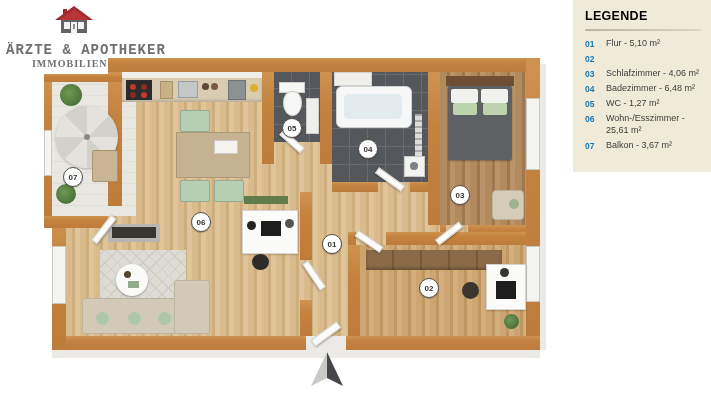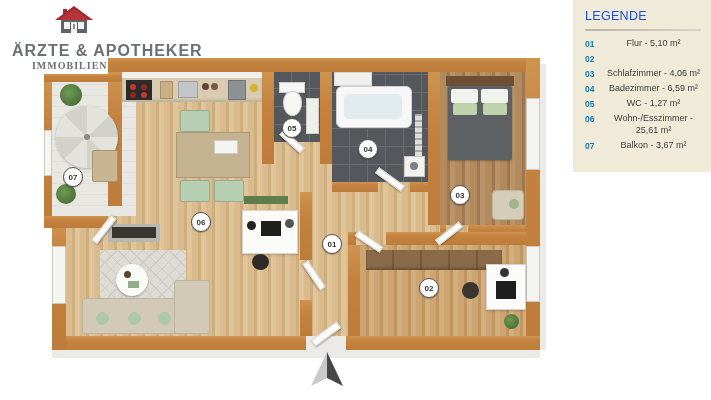--- a/index.html
+++ b/index.html
@@ -2,35 +2,35 @@
 <html><head>
 <meta charset="utf-8">
 <style>
   html,body{margin:0;padding:0;background:#ffffff;}
   #canvas{position:relative;width:711px;height:400px;background:#ffffff;overflow:hidden;
           font-family:"Liberation Sans",sans-serif;}
   .abs{position:absolute;}
 
   
   #logo{left:6px;top:6px;width:136px;text-align:center;}
-  #logo .l1{font-family:Liberation Sans, sans-serif;font-size:16px;letter-spacing:1px;
-            color:#6e7073;font-weight:bold;margin-top:2px;white-space:nowrap;margin-left:6px;}
+  #logo .l1{font-family:Liberation Mono, monospace;font-size:14px;letter-spacing:1px;
+            color:#6e7073;font-weight:bold;margin-top:2px;white-space:nowrap;}
   #logo .l2{font-family:"Liberation Serif",serif;font-size:10px;letter-spacing:1px;
             color:#6e7073;font-weight:bold;white-space:nowrap;}
 
   
   #legend{left:573px;top:0;width:138px;height:172px;background:#f0ebd8;
           box-sizing:border-box;padding:9px 10px 8px 12px;}
-  #legend .title{color:#1d4ed8;font-weight:normal;font-size:12.5px;letter-spacing:.3px;}
+  #legend .title{color:#000000;font-weight:bold;font-size:12.5px;letter-spacing:.3px;}
   #legend .rule{height:2px;background:linear-gradient(90deg,#b9b5a6,#d8d4c6);
                 margin:6px 0 7px 0;border-radius:1px;}
   .litem{display:flex;gap:5px;margin-bottom:3.5px;}
   .litem .num{color:#1779b3;font-weight:bold;font-size:8.5px;width:16px;flex:0 0 16px;
               padding-top:1px;}
-  .litem .lab{color:#3c3c3c;font-size:9px;line-height:1.3;width:102px;text-align:center;}
+  .litem .lab{color:#3c3c3c;font-size:9px;line-height:1.3;width:102px;}
 
   
   .wall{background:linear-gradient(180deg,#cf9350 0%,#c4823f 35%,#bd7c3a 100%);}
   .wood{background:repeating-linear-gradient(90deg,#d9bb8e 0 6px,#cfae7d 6px 9px,#e0c49a 9px 14px);}
   .wood2{background:repeating-linear-gradient(90deg,#cda572 0 6px,#c09660 6px 9px,#d4af7e 9px 14px);}
   .wood3{background:repeating-linear-gradient(90deg,#b18a5e 0 7px,#9f7850 7px 10px,#ba9468 10px 15px);}
   .tile{background:
         repeating-linear-gradient(0deg,transparent 0 17px,#666c72 17px 18px),
         repeating-linear-gradient(90deg,transparent 0 17px,#666c72 17px 18px),#54585c;}
   .balc{background:repeating-linear-gradient(0deg,#e9e7e1 0 10px,#e1dfd8 10px 11px);}
@@ -72,21 +72,21 @@
       </div>
     <div class="litem">
       <span class="num">02</span>
       </div>
     <div class="litem">
       <span class="num">03</span>
       <span class="lab">Schlafzimmer - 4,06 m²</span>
       </div>
     <div class="litem">
       <span class="num">04</span>
-      <span class="lab">Badezimmer - 6,59 m²</span>
+      <span class="lab">Badezimmer - 6,48 m²</span>
       </div>
     <div class="litem">
       <span class="num">05</span>
       <span class="lab">WC - 1,27 m²</span>
       </div>
     <div class="litem">
       <span class="num">06</span>
       <span class="lab">Wohn-/Esszimmer - 25,61 m²</span>
       </div>
     <div class="litem">

